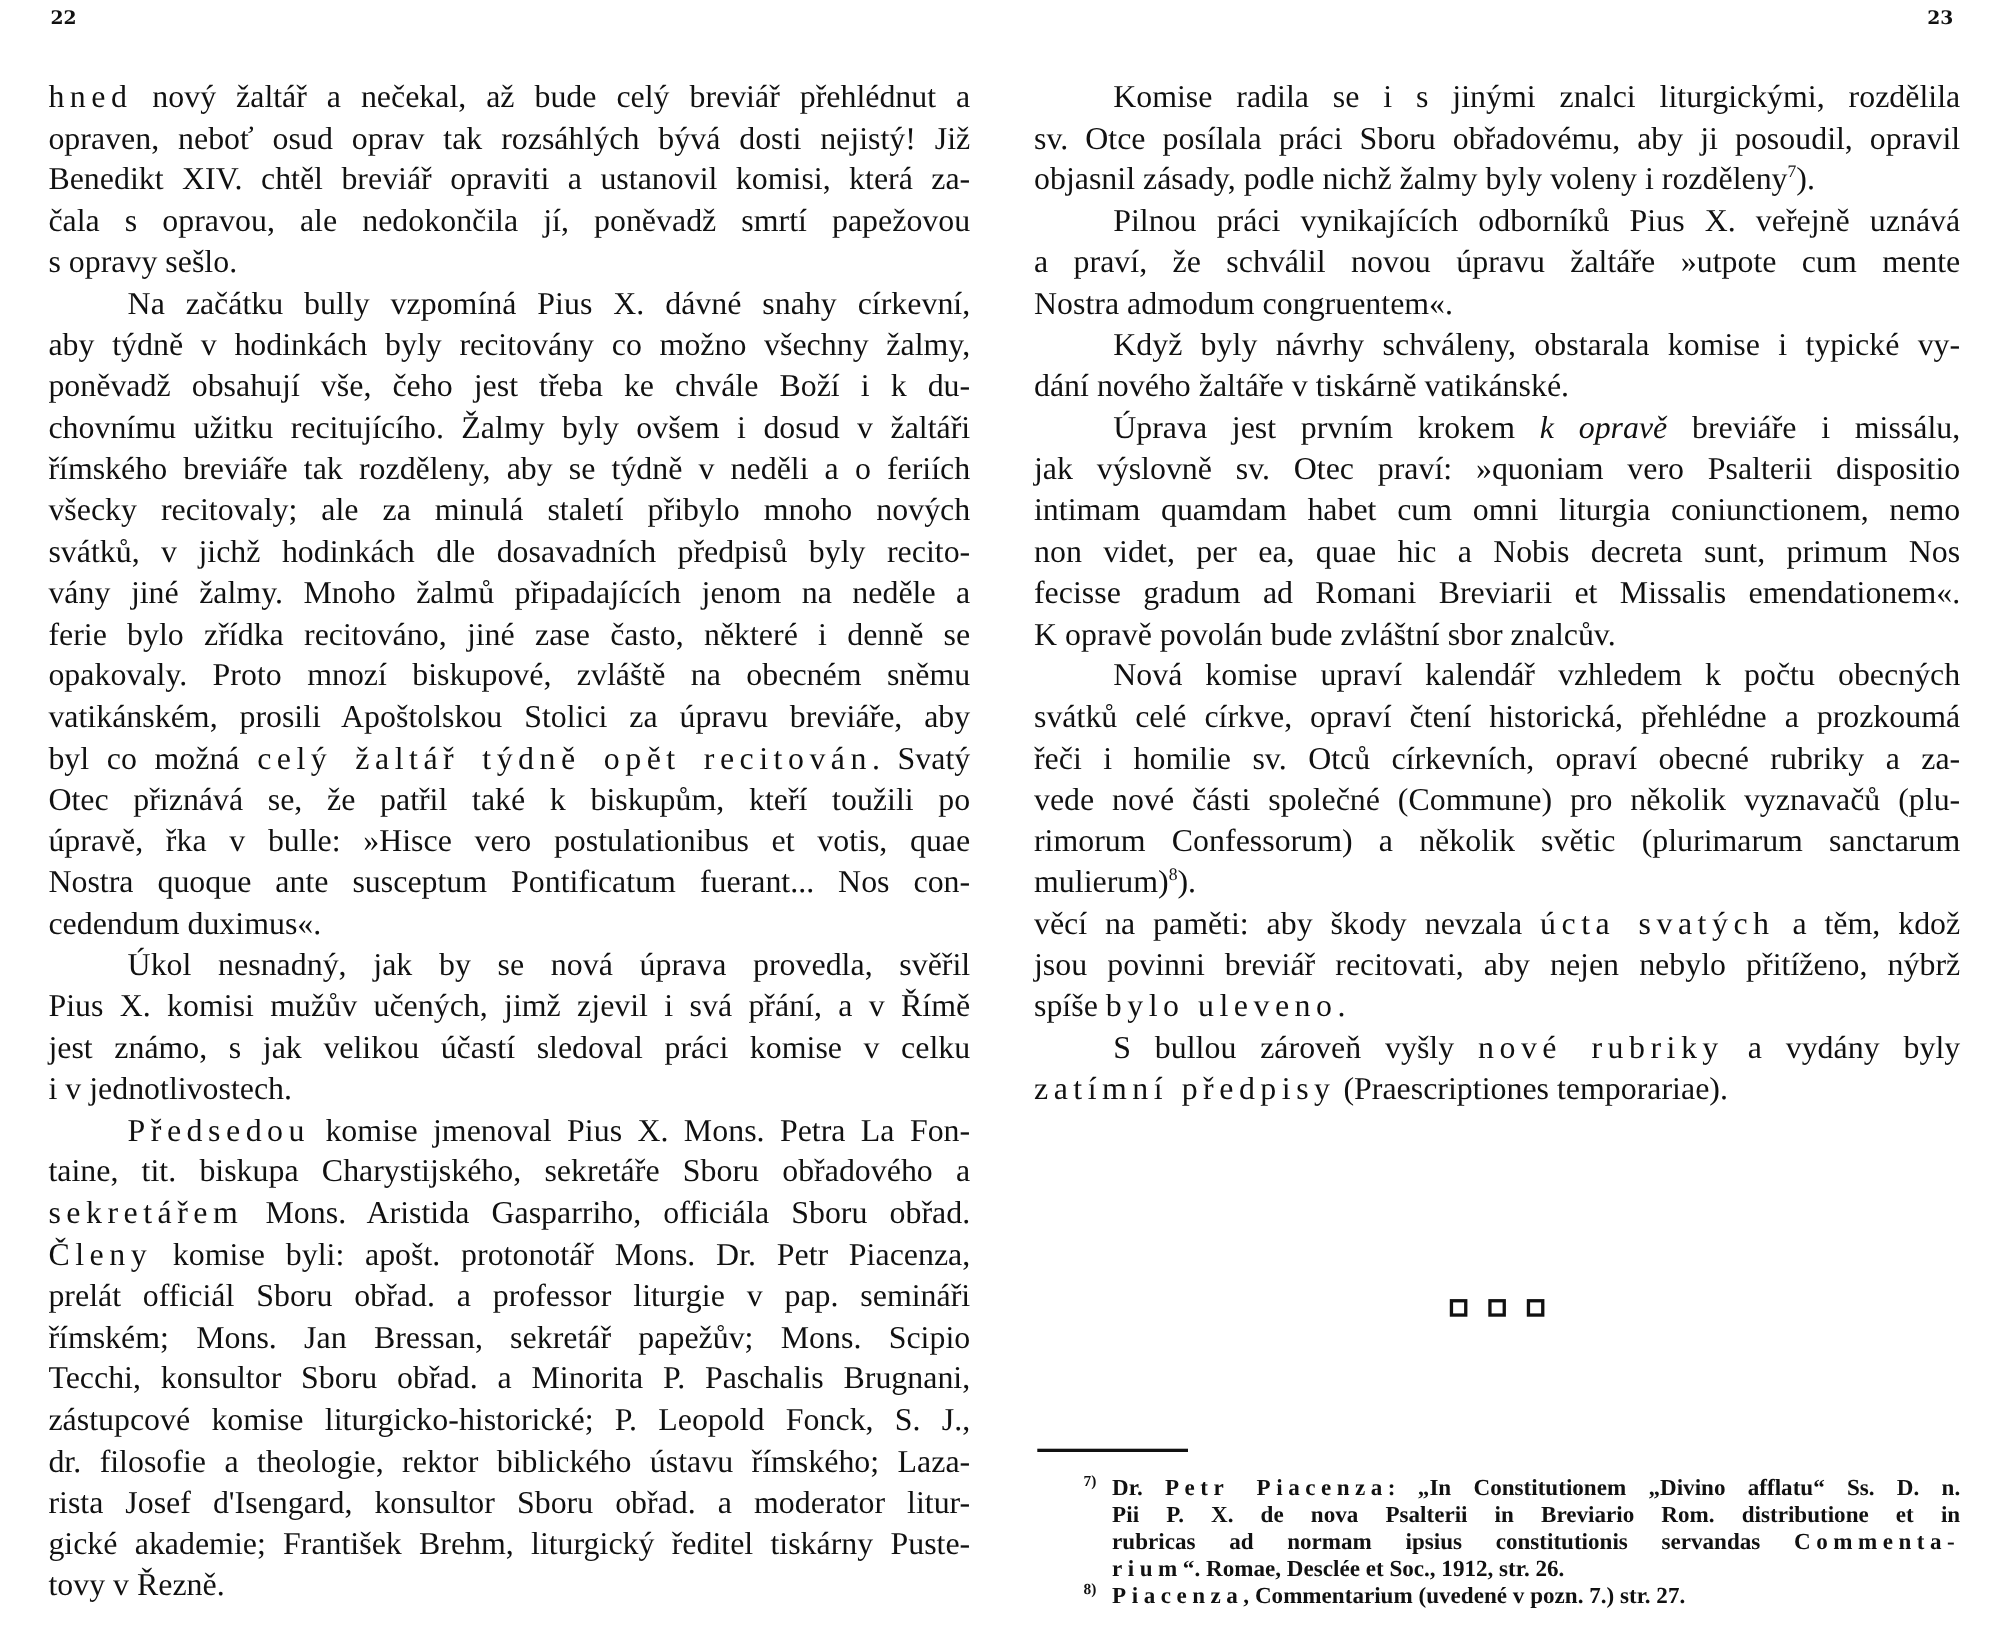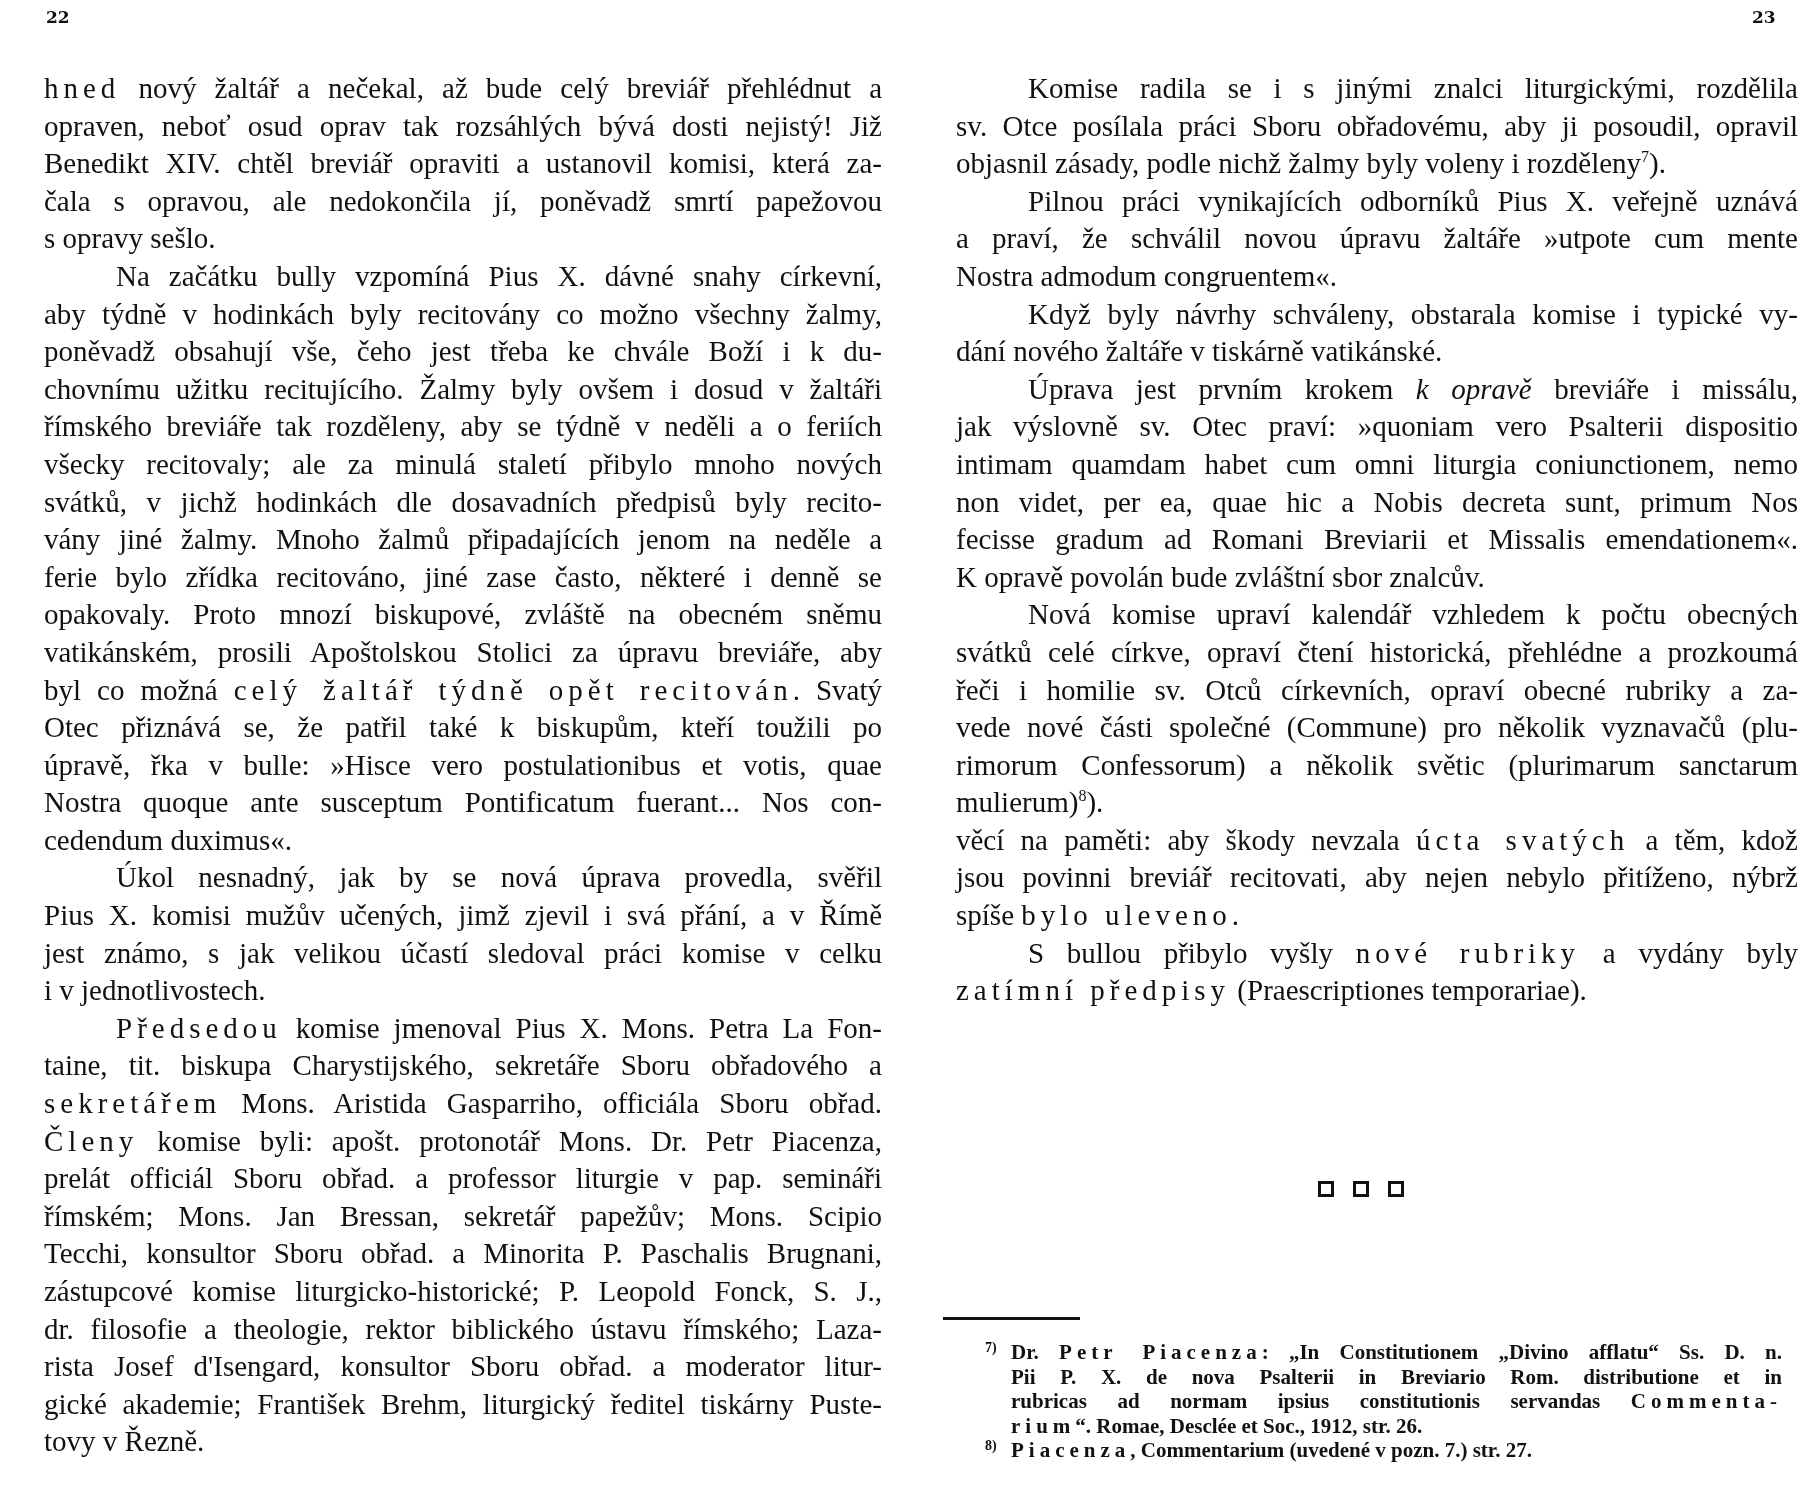--- a/index.html
+++ b/index.html
@@ -2,21 +2,21 @@
 <html><head>
 <meta charset="utf-8">
 <style>
   html, body { margin:0; padding:0; background:#ffffff; }
   body { width:1819px; height:1500px; position:relative; overflow:hidden; color:#111; }
   .pnum { position:absolute; top:2px; font-family:"DejaVu Serif", serif; font-weight:bold; font-size:17px; line-height:30px; color:#111; }
   #pnum-left { left:46px; }
   #pnum-right { left:1752px;text-align:center; }
   .col { position:absolute; top:70px; }
   #col-left { left:44px; width:838px; }
-  #col-right { left:940px; width:842px;margin-left:16px; }
+  #col-right { left:940px; width:842px; }
   .line {
     font-family:"Liberation Serif", serif;
     font-size:29px;
     line-height:37.6px;
     height:37.6px;
     white-space:nowrap;
     text-align:justify;
     text-align-last:justify;
     transform-origin:left center;
   }
@@ -106,21 +106,21 @@
     <div class="line last"><span>K opravě povolán bude zvláštní sbor znalcův.</span></div>
     <div class="line indent"><span>Nová komise upraví kalendář vzhledem k počtu obecných</span></div>
     <div class="line"><span>svátků celé církve, opraví čtení historická, přehlédne a prozkoumá</span></div>
     <div class="line"><span>řeči i homilie sv. Otců církevních, opraví obecné rubriky a za-</span></div>
     <div class="line"><span>vede nové části společné (Commune) pro několik vyznavačů (plu-</span></div>
     <div class="line"><span>rimorum Confessorum) a několik světic (plurimarum sanctarum</span></div>
     <div class="line last"><span>mulierum)</span><span class="sup">8</span><span>).</span></div>
     <div class="line"><span>věcí na paměti: aby škody nevzala </span><span class="sp">úcta svatých</span><span> a těm, kdož</span></div>
     <div class="line"><span>jsou povinni breviář recitovati, aby nejen nebylo přitíženo, nýbrž</span></div>
     <div class="line last"><span>spíše </span><span class="sp">bylo uleveno</span><span>.</span></div>
-    <div class="line indent"><span>S bullou přibylo vyšly </span><span class="sp">nové rubriky</span><span> a vydány byly</span></div>
+    <div class="line indent"><span>S bullou zároveň vyšly </span><span class="sp">nové rubriky</span><span> a vydány byly</span></div>
     <div class="line last"><span class="sp">zatímní předpisy</span><span> (Praescriptiones temporariae).</span></div>
   </div>
 
 <div id="ornament">
     <div class="sq"></div>
     <div class="sq"></div>
     <div class="sq"></div>
   </div>
 
 <div id="footnote-rule"></div>

